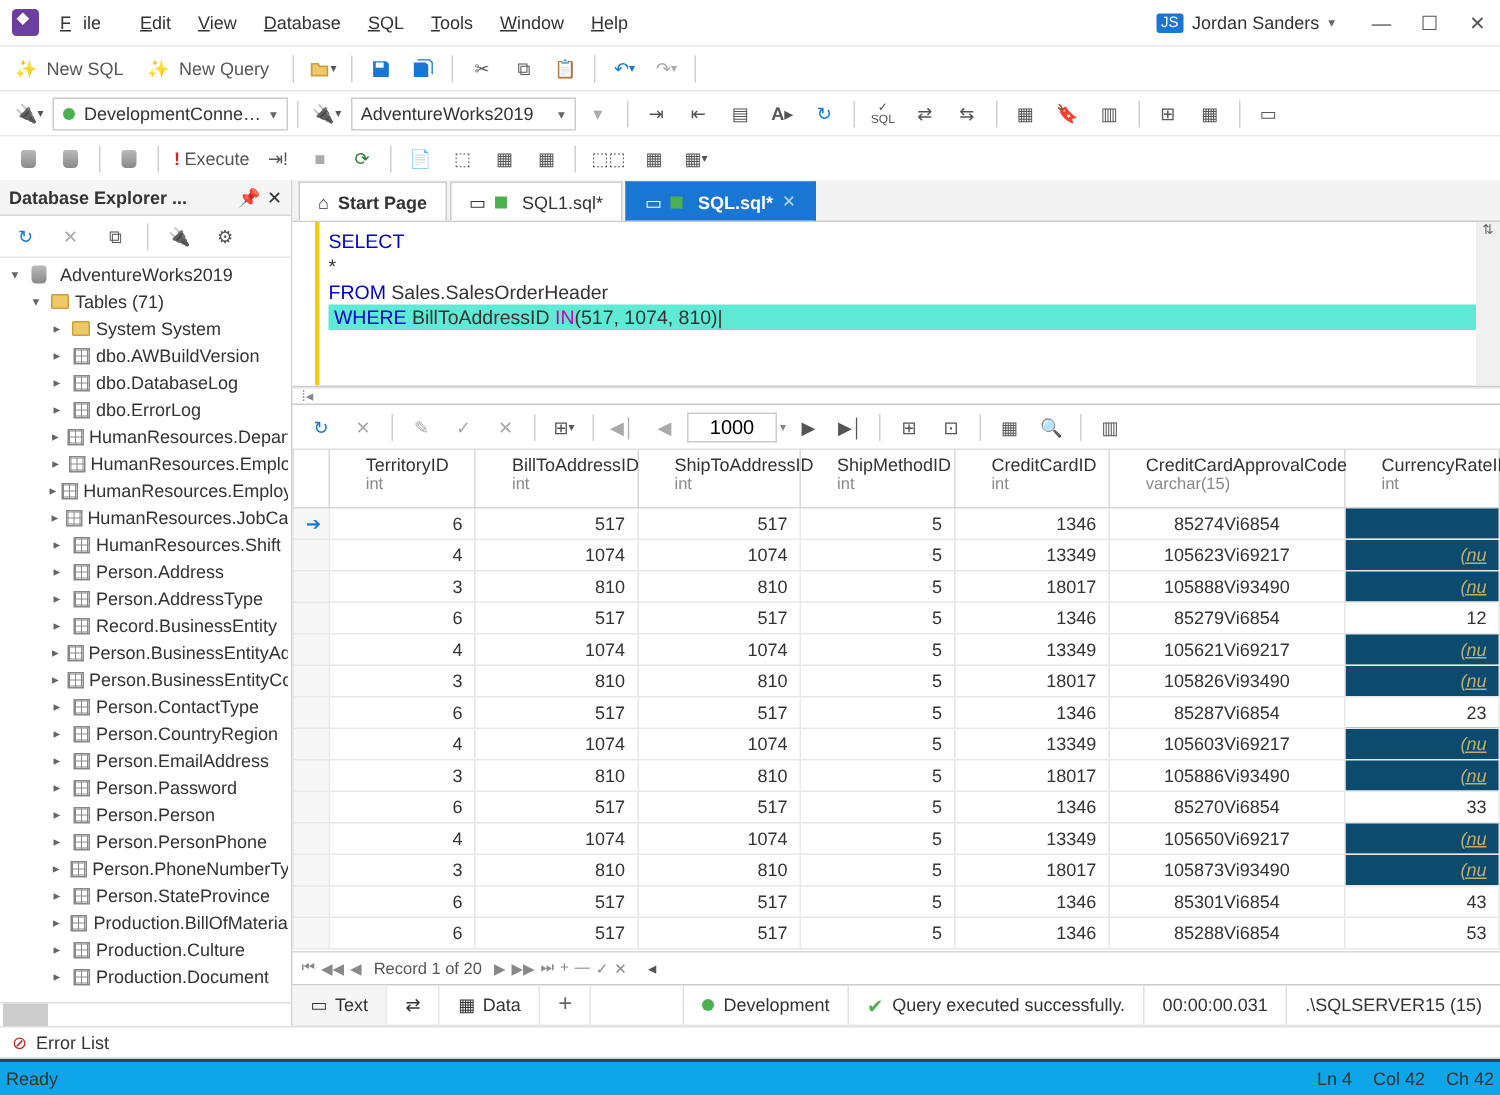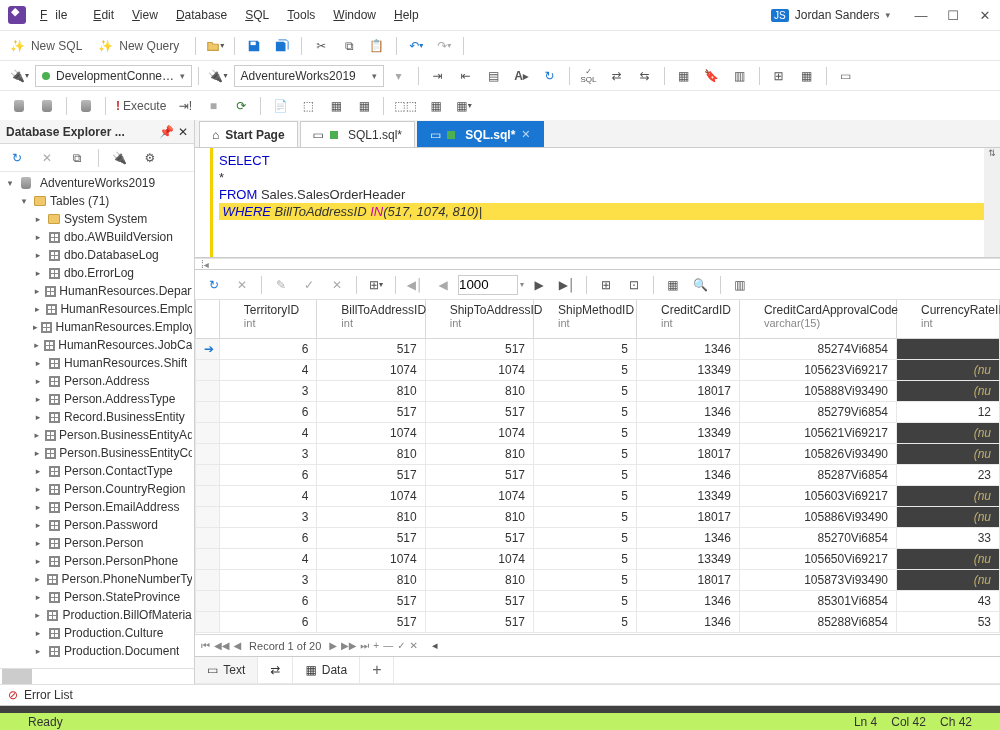--- a/index.html
+++ b/index.html
@@ -53,37 +53,37 @@
 .doctab { height:26px; display:flex; align-items:center; padding:0 12px; gap:6px; background:#fff; border:1px solid #ccc; border-bottom:none; margin-right:2px; font-size:12px; }
 .doctab.active { background:#1976d2; color:#fff; border-color:#1976d2; }
 .doctab .close { font-size:11px; opacity:.7; }
 
 
 .editor { height:110px; display:flex; background:#fff; border-bottom:1px solid #ccc; font-family:Consolas,monospace; font-size:13px; position:relative; }
 .editor .gutter { width:18px; background:#fff; border-right:3px solid #f5d000; }
 .editor .code { padding:4px 6px; white-space:pre; line-height:17px; flex:1; }
 .kw { color:#0000cc; }
 .fn { color:#cc00aa; }
-.cursor-line { background:#fde047; display:inline-block; width:100%;font-style:italic; }
+.cursor-line { background:#5eead4; display:inline-block; width:100%; }
 .editor-scroll { position:absolute; right:0; top:0; bottom:0; width:16px; background:#f0f0f0; }
 .editor-scroll .up,.editor-scroll .dn { height:14px; text-align:center; font-size:9px; color:#666; }
 
 .resize-bar { height:12px; border-top:1px solid #e0e0e0; border-bottom:1px solid #ccc; display:flex; align-items:center; padding-left:6px; color:#888; font-size:10px; }
 
 
 .grid-tb { height:30px; display:flex; align-items:center; padding:0 6px; gap:2px; border-bottom:1px solid #e0e0e0; }
-.grid-tb .num { width:60px; height:20px; border:1px solid #ccc; text-align:left; }
+.grid-tb .num { width:60px; height:20px; border:1px solid #ccc; text-align:center; }
 
 .grid-wrap { flex:1; overflow:hidden; position:relative; }
 table.grid { border-collapse:collapse; width:100%; table-layout:fixed; }
 table.grid th { background:#fff; border:1px solid #d8d8d8; border-top:none; text-align:left; padding:3px 24px; font-weight:400; height:38px; vertical-align:top; }
 table.grid th .ctype { color:#888; display:block; font-size:11px; }
 table.grid td { border:1px solid #e8e8e8; padding:3px 8px; text-align:right; height:21px; font-size:12px; }
-table.grid td.ltxt { text-align:right; }
-table.grid td.null { background:#404040; color:#bfae70; font-style:italic; }
+table.grid td.ltxt { text-align:center; }
+table.grid td.null { background:#0c4a6e; color:#bfae70; font-style:italic;text-decoration:underline; }
 .row-selector { width:22px; background:#f7f7f7; border:1px solid #d8d8d8; text-align:center; padding:0; }
 .row-arrow { color:#1976d2; }
 
 .grid-pager { height:22px; border-top:1px solid #d8d8d8; display:flex; align-items:center; padding:0 6px; font-size:11px; gap:8px; color:#555; }
 .grid-pager .nav { display:flex; gap:4px; }
 .grid-pager .nav span { color:#888; font-size:10px; }
 
 
 .btm-tabs { height:28px; display:flex; align-items:center; border-top:1px solid #ccc; border-bottom:1px solid #e8e8e8; }
 .btab { display:flex; align-items:center; gap:5px; padding:0 12px; height:100%; border-right:1px solid #e8e8e8; }
@@ -92,21 +92,21 @@
 .btm-status { margin-left:auto; display:flex; align-items:center; height:100%; }
 .status-seg { padding:0 12px; height:100%; display:flex; align-items:center; border-left:1px solid #e0e0e0; gap:6px; }
 .dev-dot { width:8px; height:8px; background:#4caf50; border-radius:50%; }
 .ok-ico { color:#4caf50; font-size:13px; }
 
 
 .err-strip { height:22px; border-top:1px solid #e0e0e0; border-bottom:1px solid #ccc; display:flex; align-items:center; padding:0 8px; gap:6px; }
 .err-ico { color:#c62828; }
 
 
-.statusbar { height:24px; background:#bef264; display:flex; align-items:center; padding:0 28px; font-size:12px; border-top:7px solid #404040; }
+.statusbar { height:24px; background:#0ea5e9; display:flex; align-items:center; padding:0 4px; font-size:12px; border-top:2px solid #404040; }
 .statusbar .rspace { flex:1; }
 .statusbar .seg { margin-left:14px; }
 
 .ico-svg { width:14px; height:14px; stroke:#555; fill:none; stroke-width:1.3; }
 .blue { color:#1976d2; }
 .grey { color:#aaa; }
 </style>
 </head>
 <body>
 
@@ -699,20 +699,32 @@
       <div class="btab">
           <span>⇄</span>
         </div>
       <div class="btab">
           <span>▦</span>
           <span>Data</span>
         </div>
       <div class="btab">
           <span class="plus">+</span>
         </div>
+      <div class="btm-status">
+        <div class="status-seg">
+            <span class="dev-dot"></span>
+            <span>Development</span>
+          </div>
+        <div class="status-seg">
+            <span class="ok-ico">✔</span>
+            <span>Query executed successfully.</span>
+          </div>
+        <div class="status-seg">00:00:00.031</div>
+        <div class="status-seg">.\SQLSERVER15 (15)</div>
+      </div>
     </div>
   </div>
 </div>
 
 <div class="err-strip">
   <span class="err-ico">⊘</span>
   <span>Error List</span>
 </div>
 
 <div class="statusbar">

